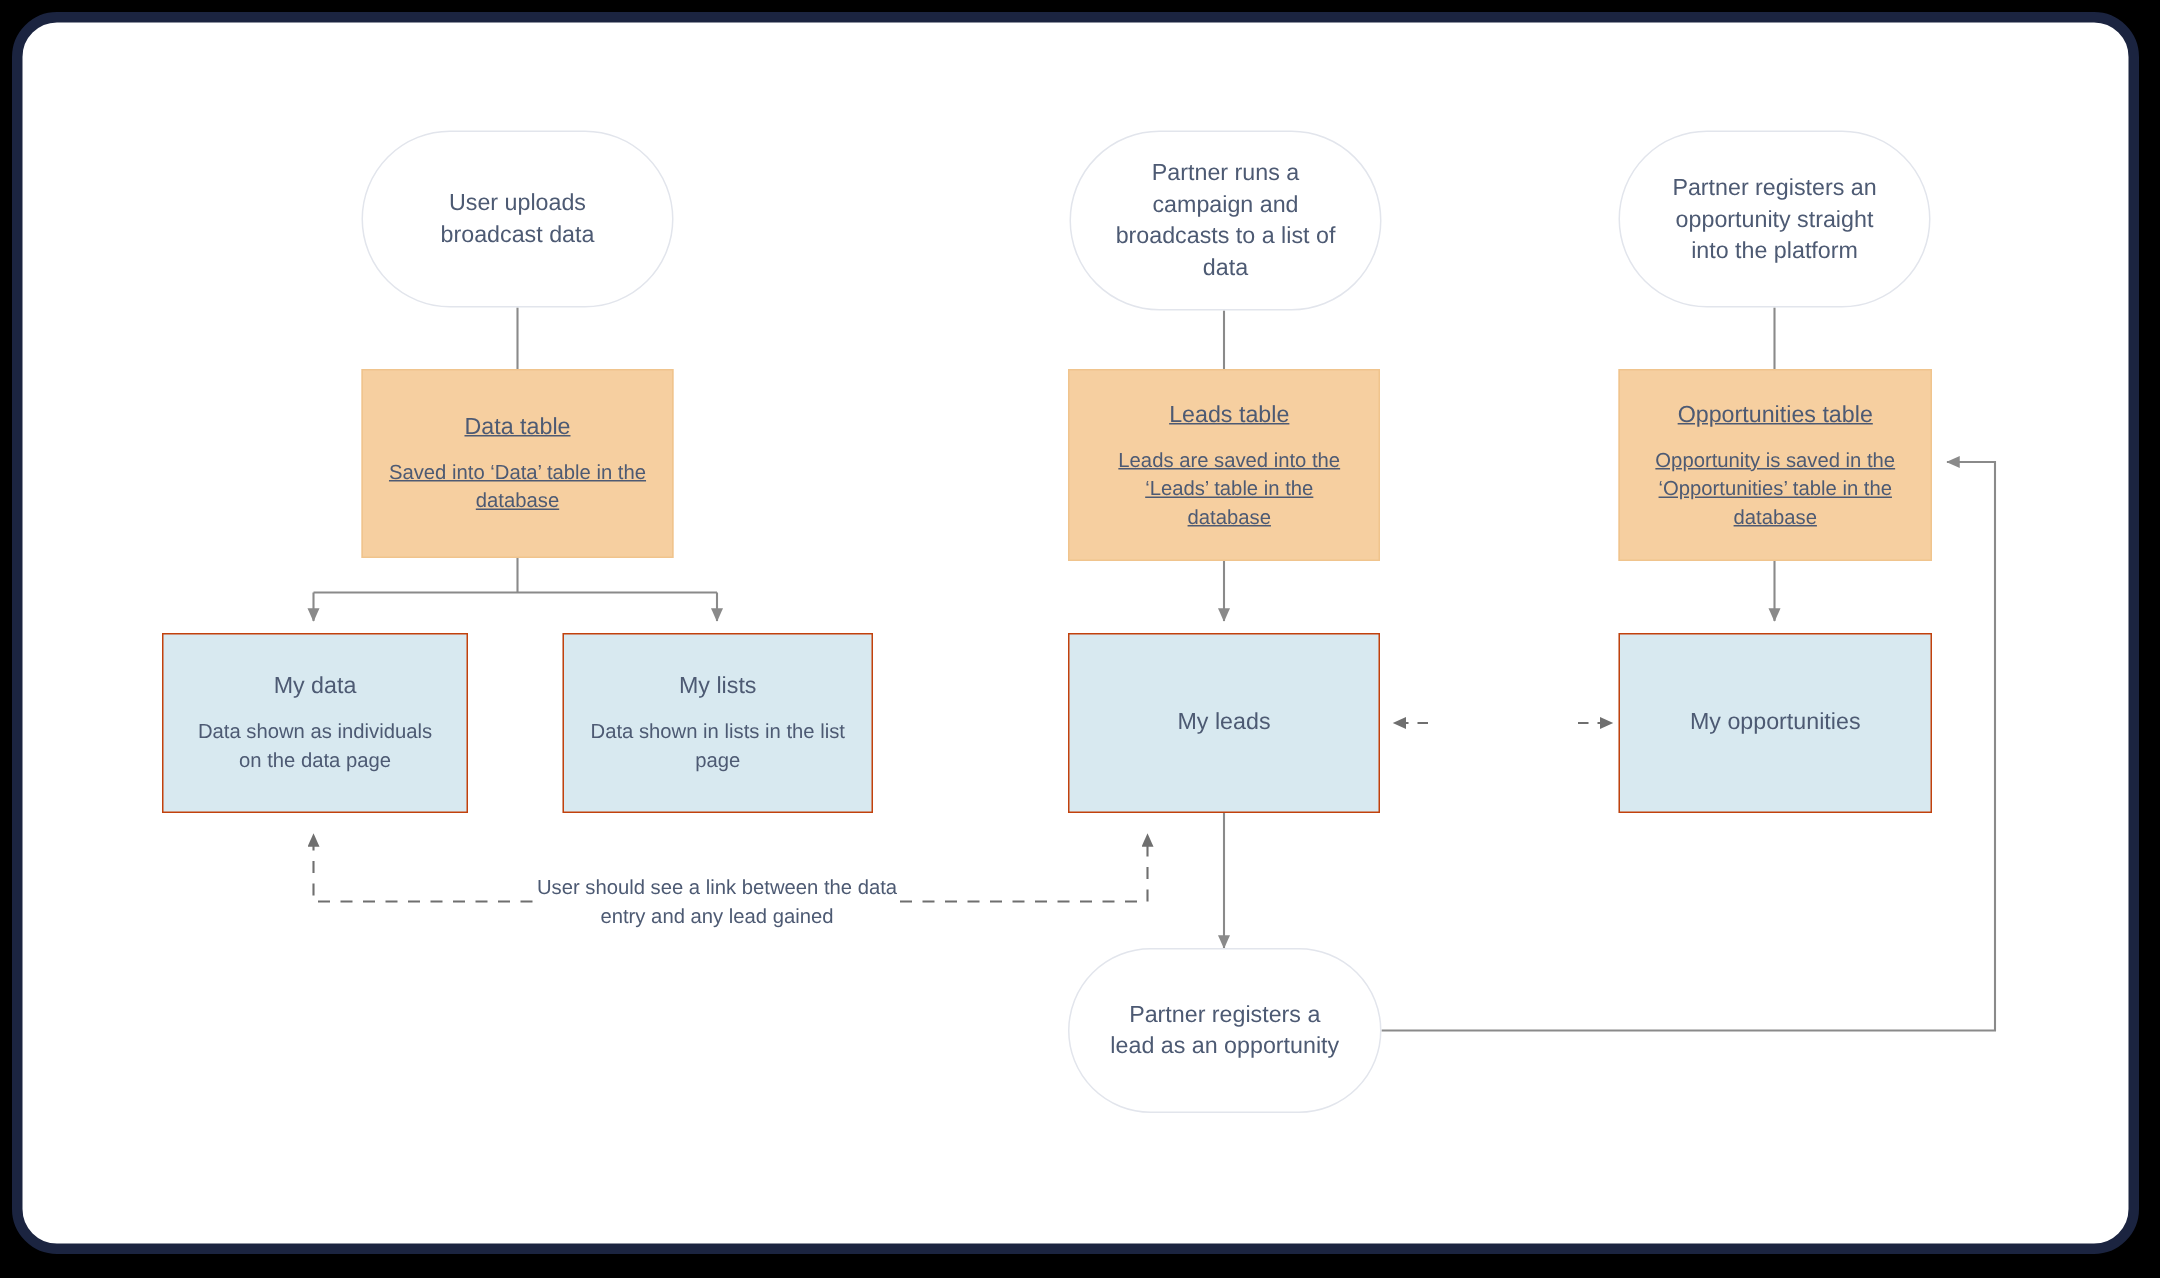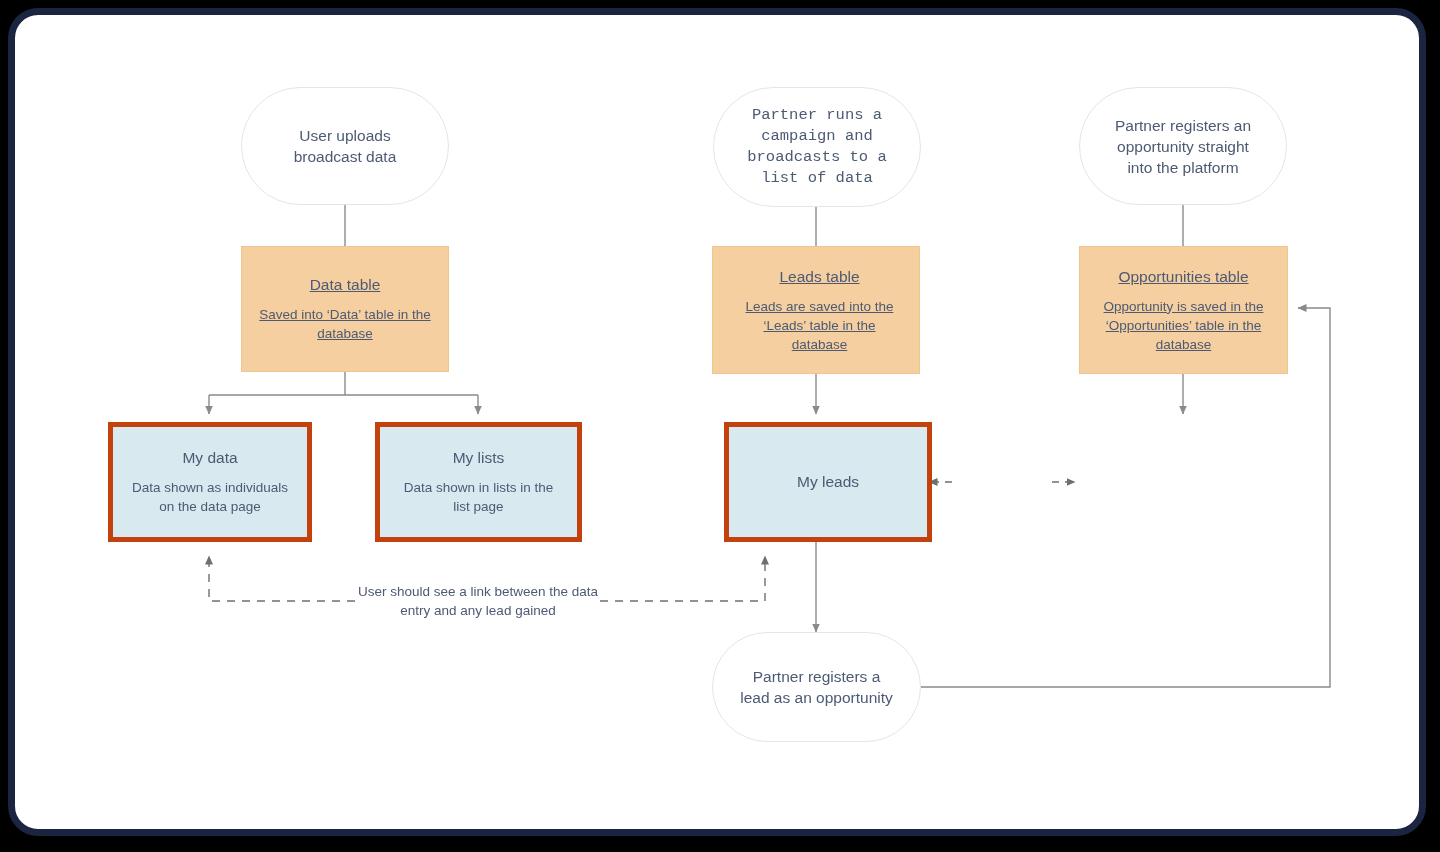--- a/index.html
+++ b/index.html
@@ -59,21 +59,21 @@
   
   .proc-orange {
     background: #f6cfa0;
     border: 1px solid #f0c48d;
     padding: 8px 14px;
     text-decoration: underline;
   }
   
   .proc-blue {
     background: #d8e9f0;
-    border: 5px solid #c2410c;
+    border: 1px solid #c2410c;
     padding: 8px 14px;
   }
   .node-title {
     font-size: 15.5px;
     line-height: 20px;
     margin-bottom: 10px;
     color: #4d5a73;
   }
   .node-title.solo { margin-bottom: 0; }
   .node-desc {
@@ -136,21 +136,21 @@
     <g stroke="#6f6f6f" stroke-width="1.4" fill="none" stroke-dasharray="8,7">
       <path d="M355,601 L209,601 L209,556" marker-end="url(#arrowEndD)"></path>
       <path d="M600,601 L765,601 L765,556" marker-end="url(#arrowEndD)"></path>
     </g>
   </svg>
 
   <div class="node term" style="left:241px; top:87px; width:208px; height:118px;">
     <div>User uploads broadcast data</div>
   </div>
 
-  <div class="node term" style="left:713px; top:87px; width:208px; height:120px;font-family:Liberation Mono, monospace;">
+  <div class="node term" style="left:713px; top:87px; width:208px; height:120px;">
     <div>Partner runs a campaign and broadcasts to a list of data</div>
   </div>
 
   <div class="node term" style="left:1079px; top:87px; width:208px; height:118px;">
     <div>Partner registers an opportunity straight into the platform</div>
   </div>
 
   <div class="node proc-orange" style="left:241px; top:246px; width:208px; height:126px;">
     <div class="node-title">Data table</div>
     <div class="node-desc">Saved into ‘Data’ table in the database</div>
@@ -169,24 +169,27 @@
   <div class="node proc-blue" style="left:108px; top:422px; width:204px; height:120px;">
     <div class="node-title">My data</div>
     <div class="node-desc">Data shown as individuals on the data page</div>
   </div>
 
   <div class="node proc-blue" style="left:375px; top:422px; width:207px; height:120px;">
     <div class="node-title">My lists</div>
     <div class="node-desc">Data shown in lists in the list page</div>
   </div>
 
-  <div class="node proc-blue" style="left:712px; top:422px; width:208px; height:120px;margin-left:12px;">
+  <div class="node proc-blue" style="left:712px; top:422px; width:208px; height:120px;">
     <div class="node-title solo">My leads</div>
   </div>
 
+  <div class="node proc-blue" style="left:1079px; top:422px; width:209px; height:120px;">
+    <div class="node-title solo">My opportunities</div>
+  </div>
 
   <div class="node term" style="left:712px; top:632px; width:209px; height:110px;">
     <div>Partner registers a lead as an opportunity</div>
   </div>
 
 
   <div class="edge-label" style="left:357px; top:582px; width:242px;">User should see a link between the data entry and any lead gained</div>
 
 </div>
 

